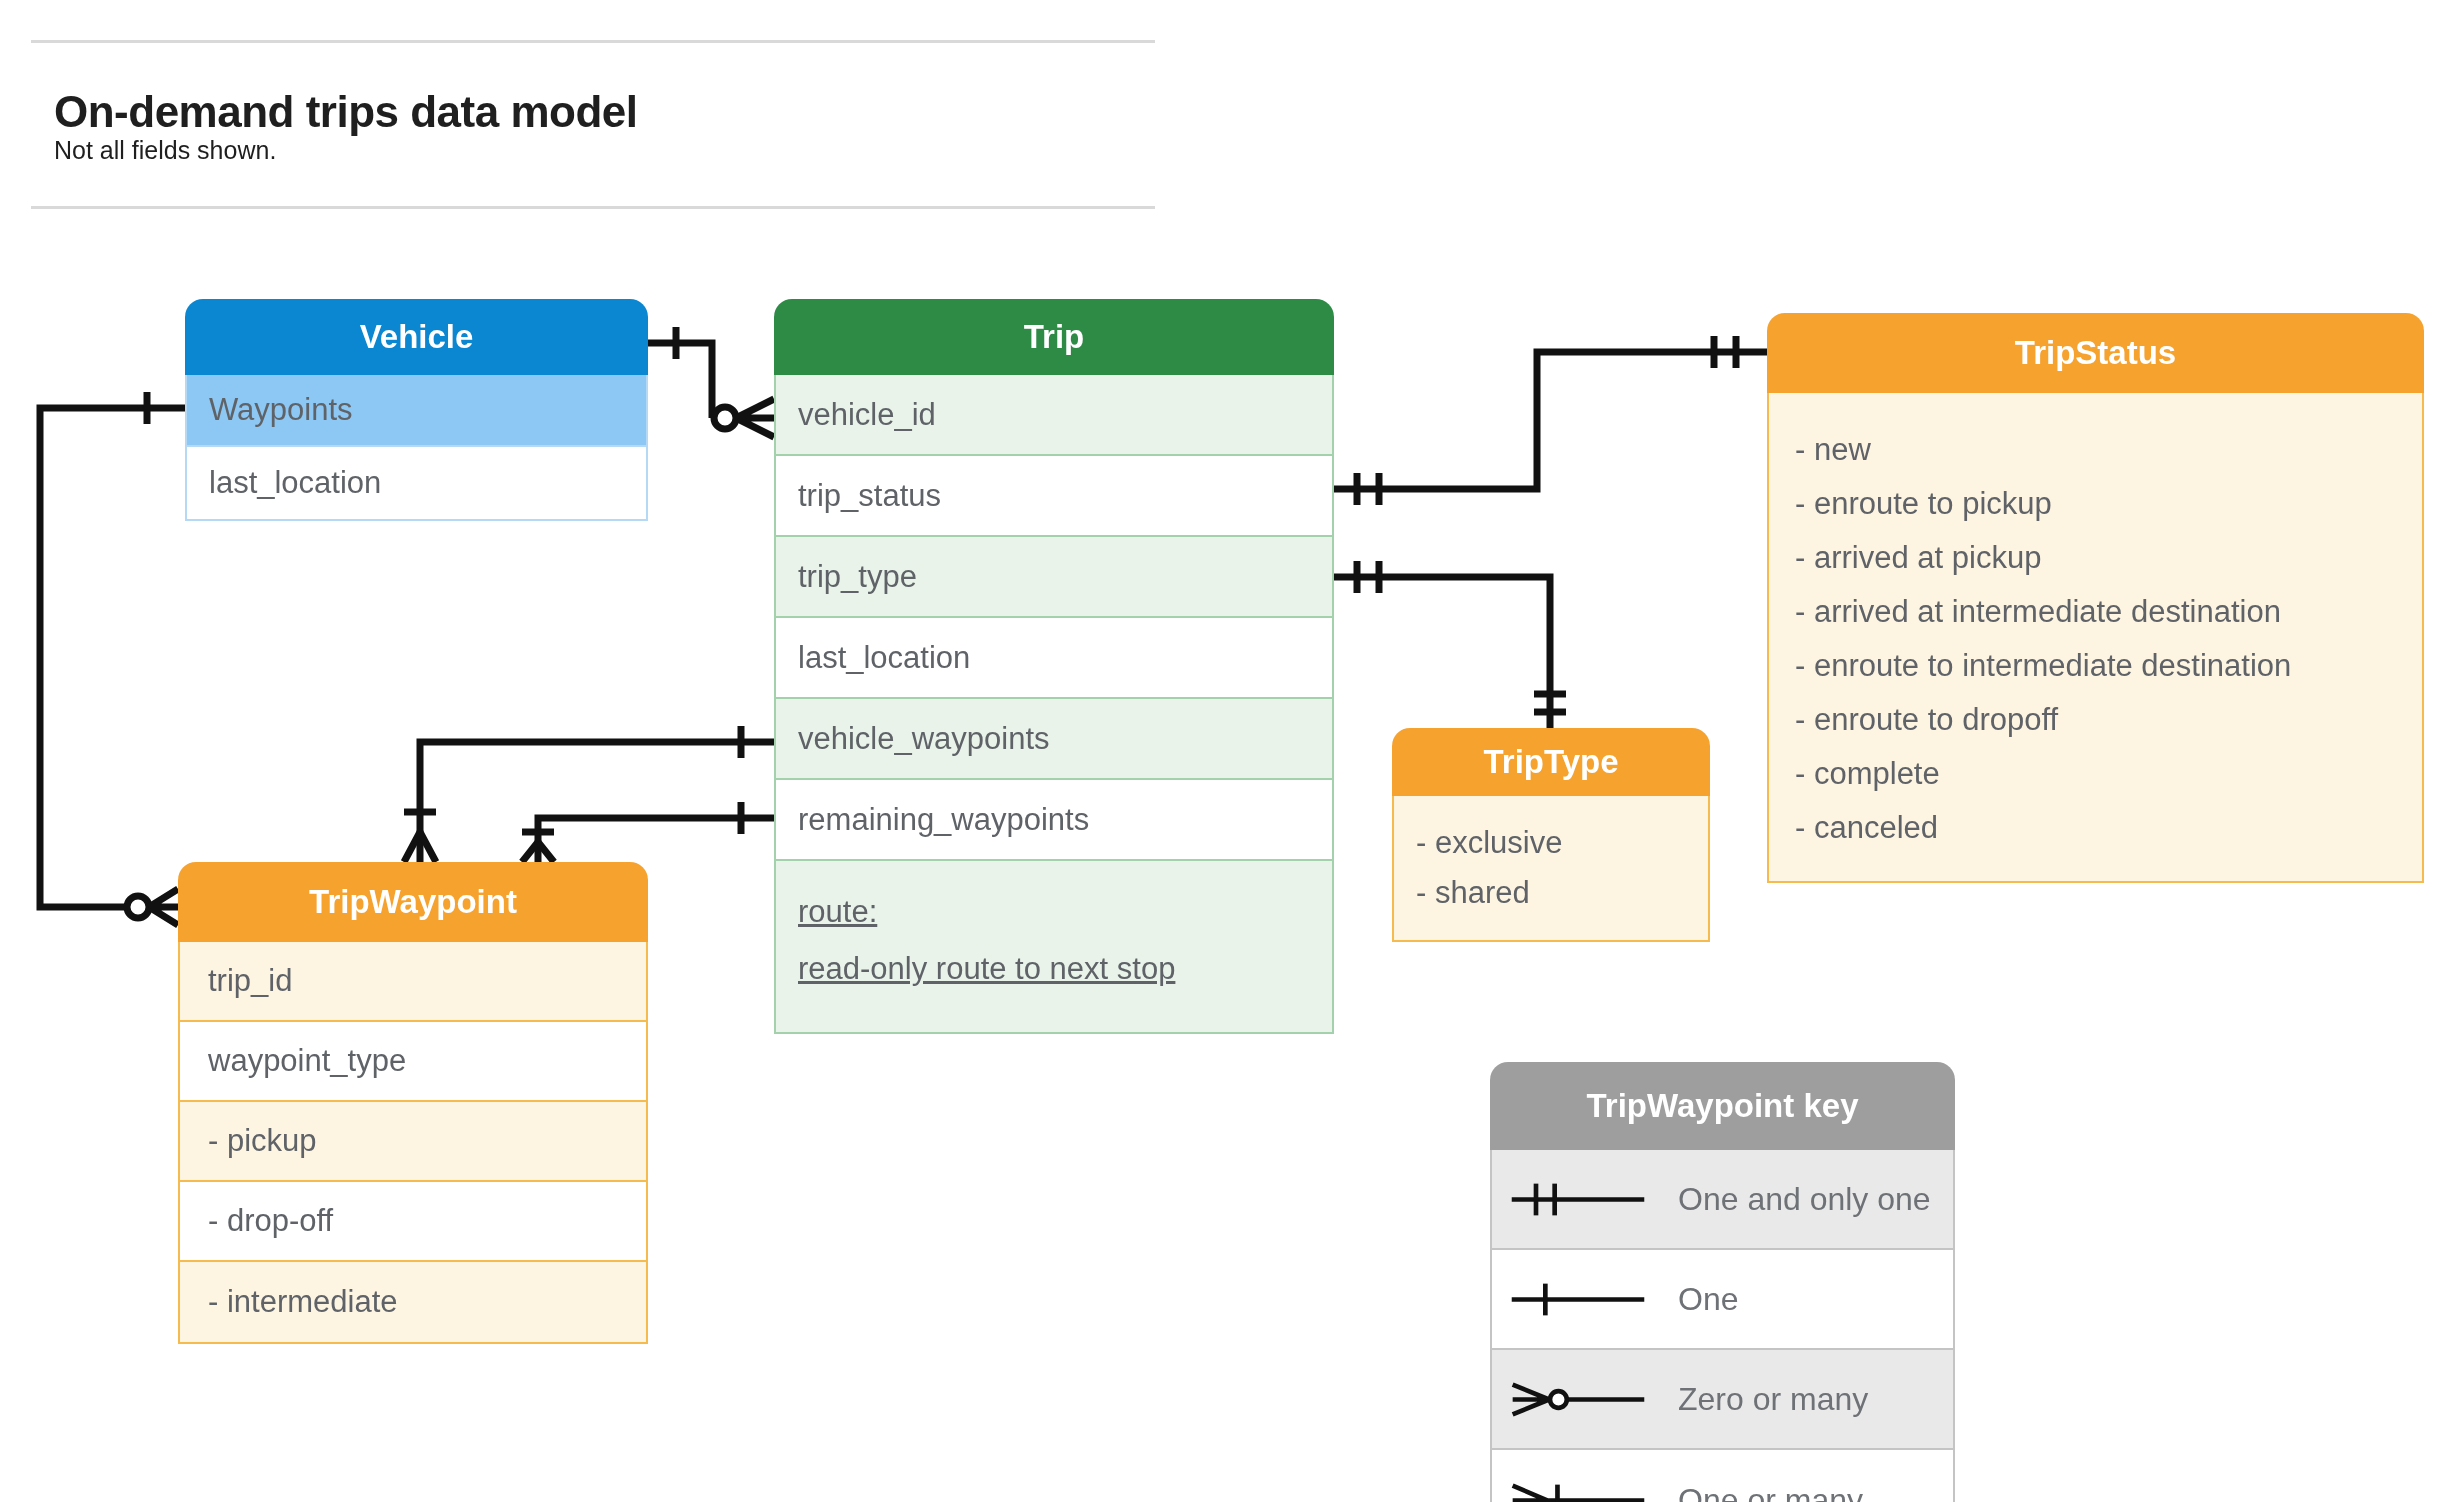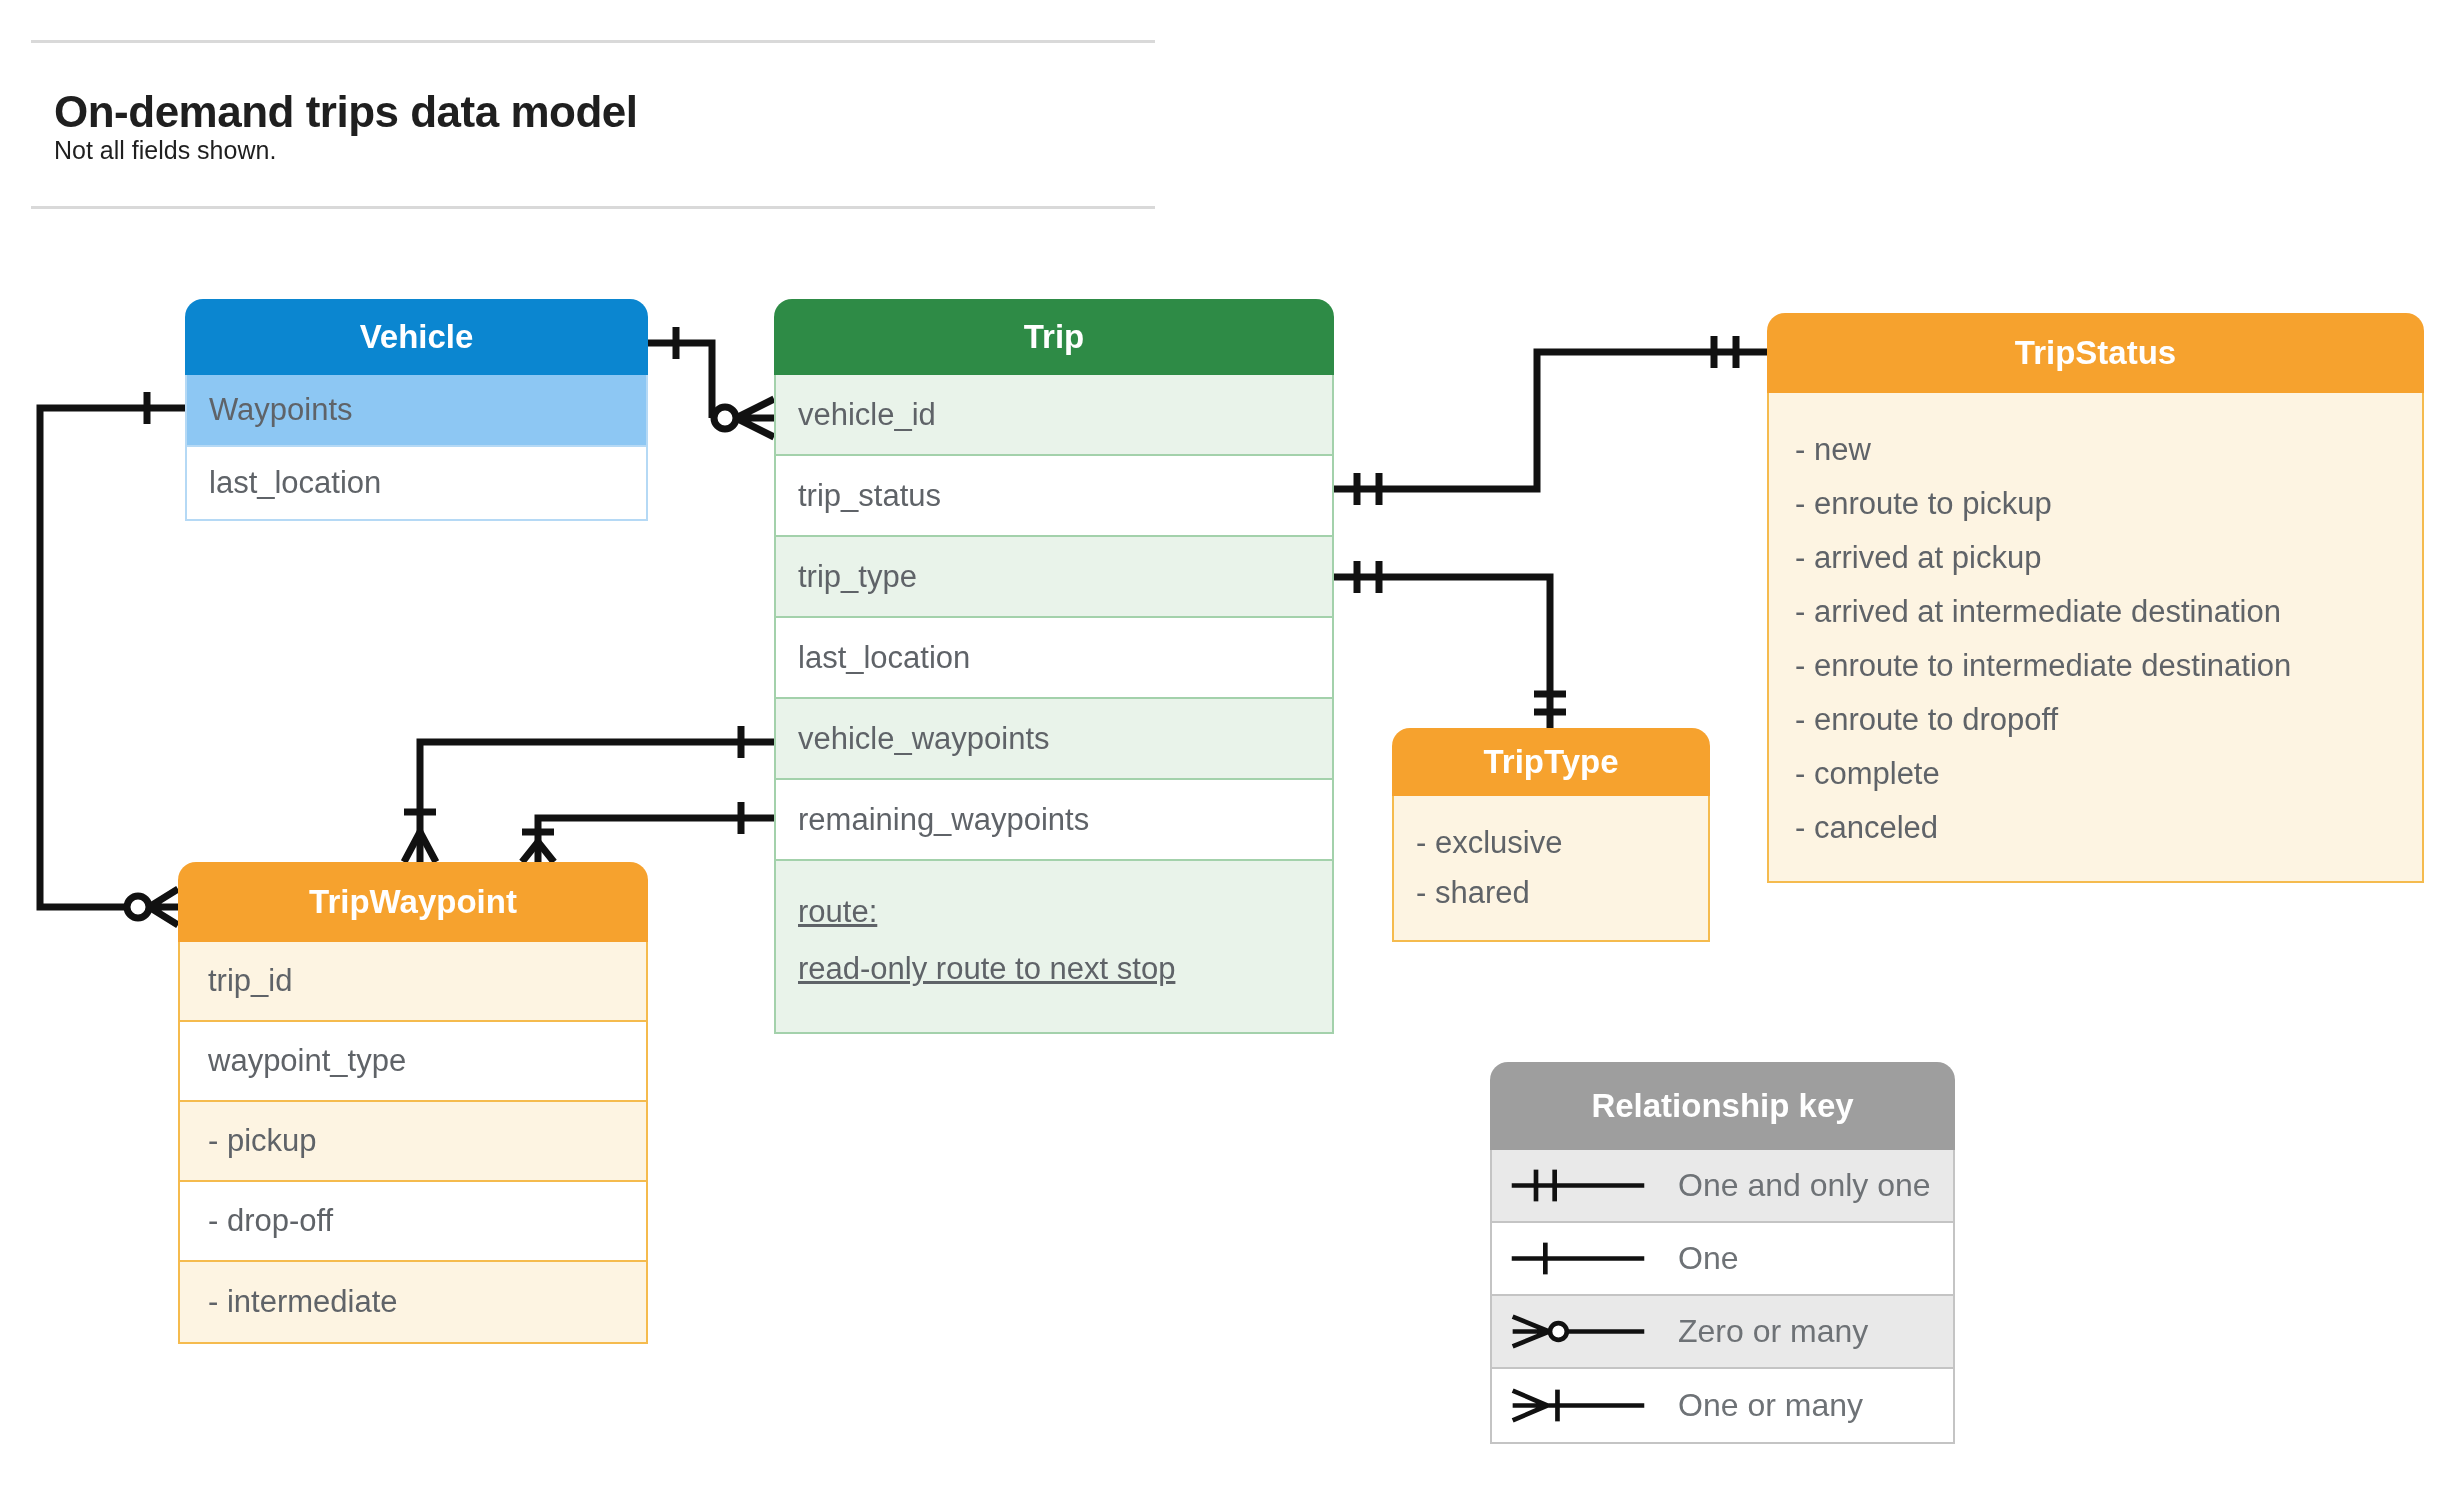--- a/index.html
+++ b/index.html
@@ -66,21 +66,21 @@
   .triptype{left:1392px;top:728px;width:318px;}
   .triptype .ehead{height:68px;}
   .triptype .elist{background:var(--c-cream);border:2px solid var(--c-orange-border);border-top:none;
                    padding:22px 0 22px 22px;}
   .triptype .eitem{line-height:50px;}
 
   
   .legend{left:1490px;top:1062px;width:465px;font-size:32px;}
   .legend .ehead{height:88px;background:var(--c-gray);border-radius:18px 18px 0 0;}
   .legend .ebody{border-color:var(--c-gray-border);}
-  .legend .row{height:73px;border-bottom-color:var(--c-gray-border);padding-left:16px;color:var(--c-legend-text);}
+  .legend .row{height:100px;border-bottom-color:var(--c-gray-border);padding-left:16px;color:var(--c-legend-text);}
   .legend .row.alt{background:var(--c-gray-light);}
   .legend .sym{width:140px;height:45px;flex:0 0 auto;}
   .legend .sym .ln{stroke:var(--c-line);stroke-width:5;fill:none;}
   .legend .sym .dot{stroke:var(--c-line);stroke-width:5;fill:#fff;}
   .legend .lbl{margin-left:30px;}
 </style>
 </head>
 <body>
 
 <div class="canvas">
@@ -188,21 +188,21 @@
 
   <div class="entity triptype">
     <div class="ehead orange">TripType</div>
     <div class="elist">
       <div class="eitem">- exclusive</div>
       <div class="eitem">- shared</div>
     </div>
   </div>
 
   <div class="entity legend">
-    <div class="ehead">Relationship key</div>
+    <div class="ehead">TripWaypoint key</div>
     <div class="ebody">
       <div class="row alt">
         <svg class="sym" viewBox="0 0 150 48">
           <path class="ln" d="M4 24 H146"></path>
             <path class="ln" d="M30 7 V41"></path>
             <path class="ln" d="M50 7 V41"></path>
         </svg>
         <span class="lbl">One and only one</span>
       </div>
       <div class="row">

